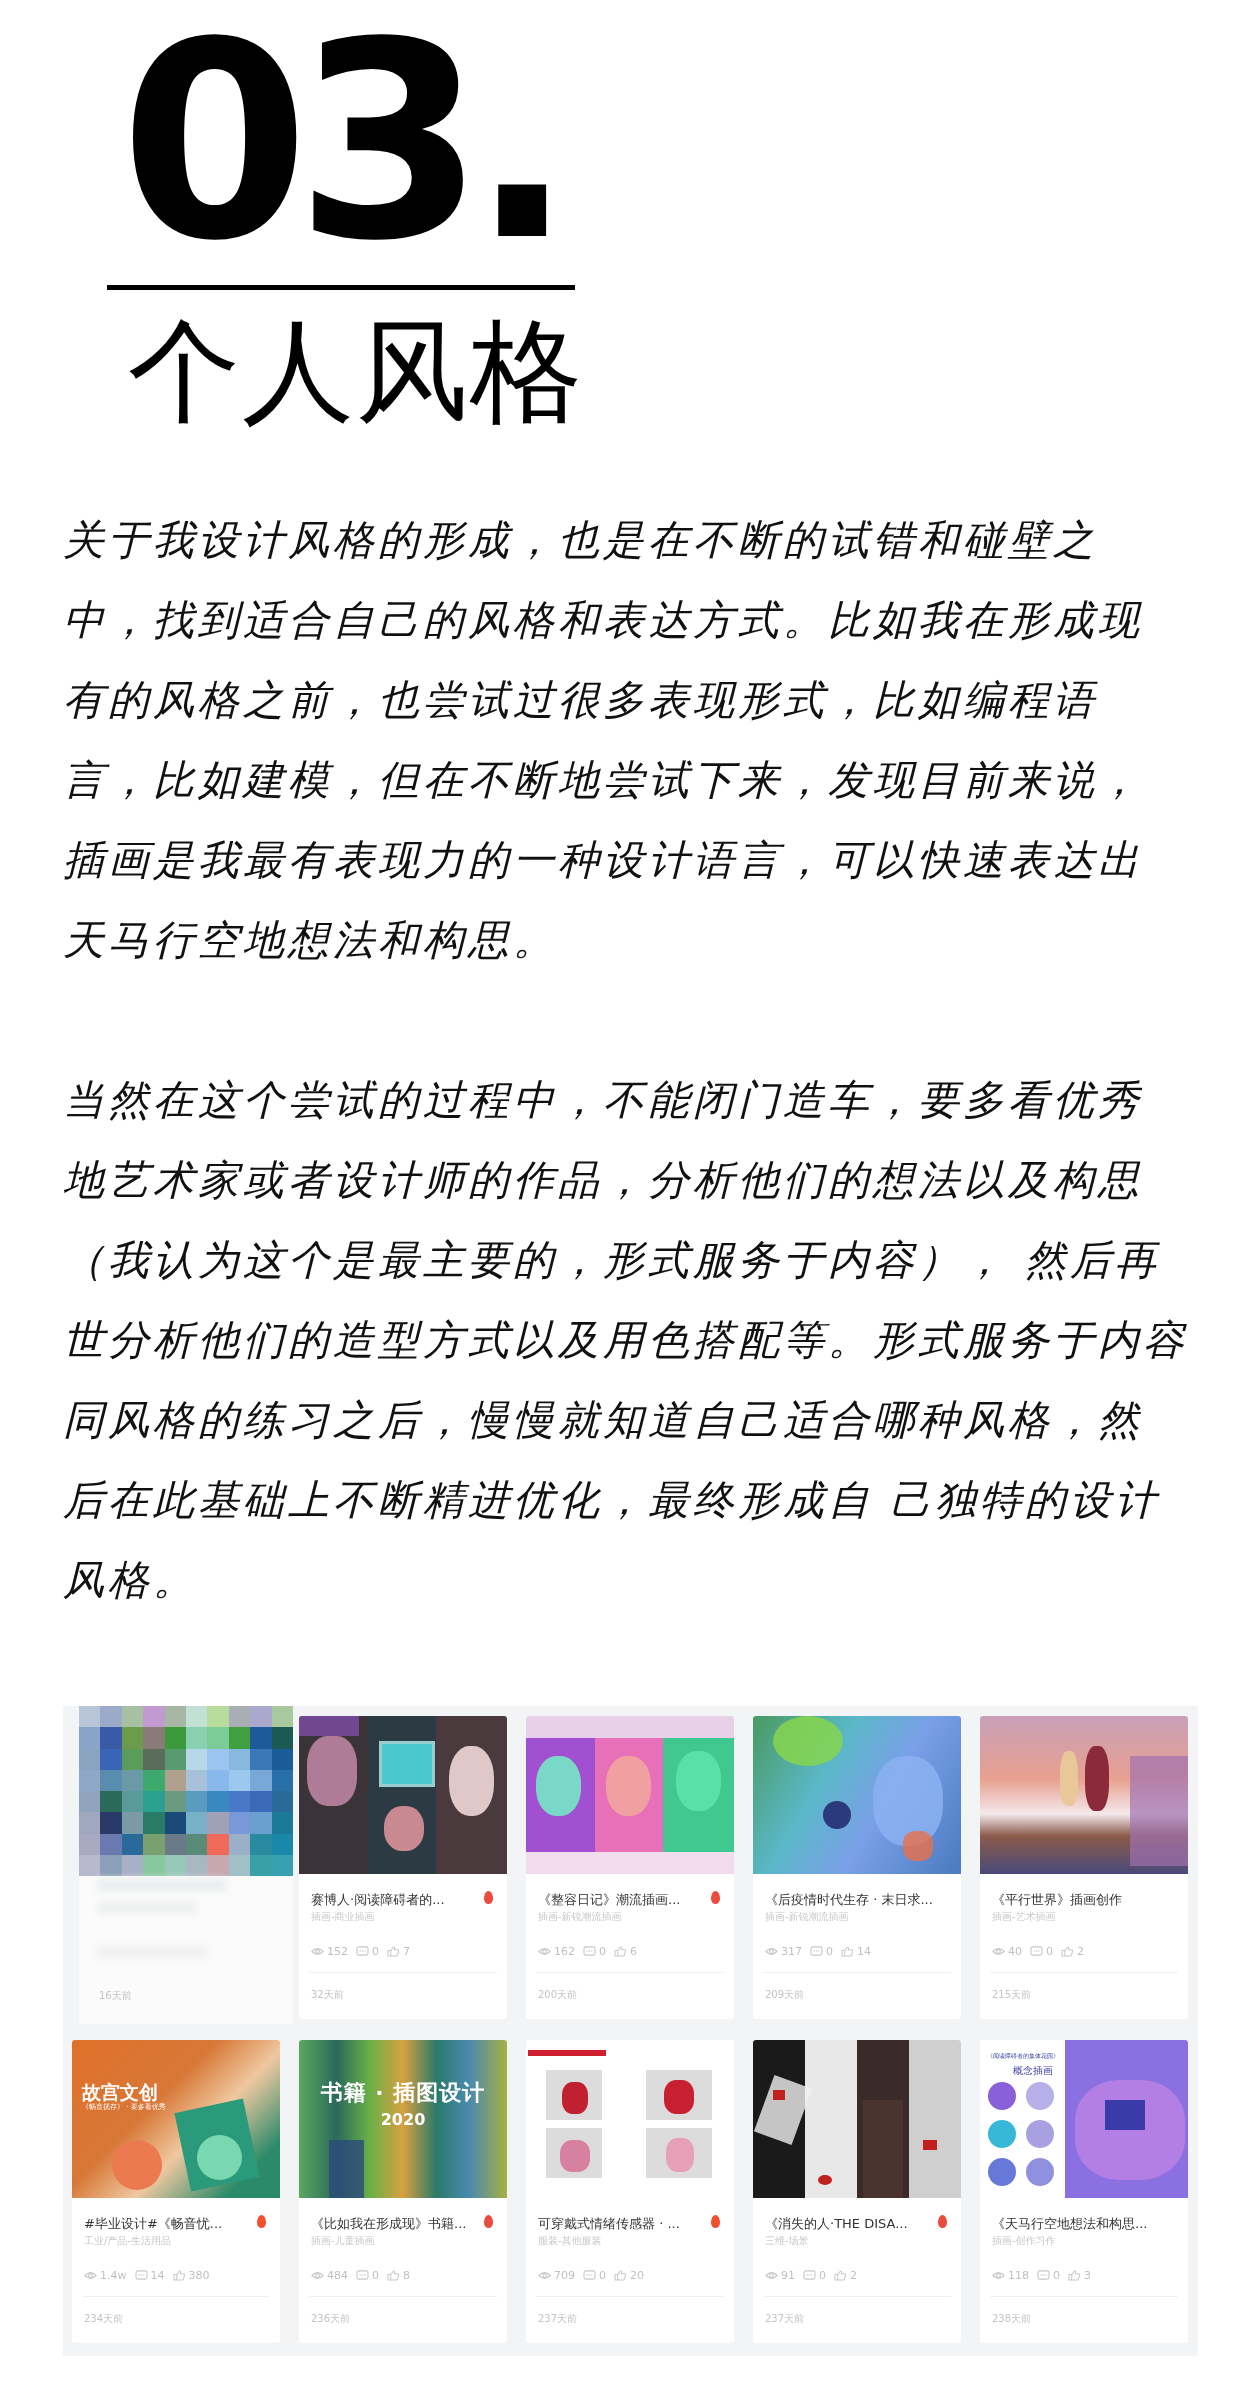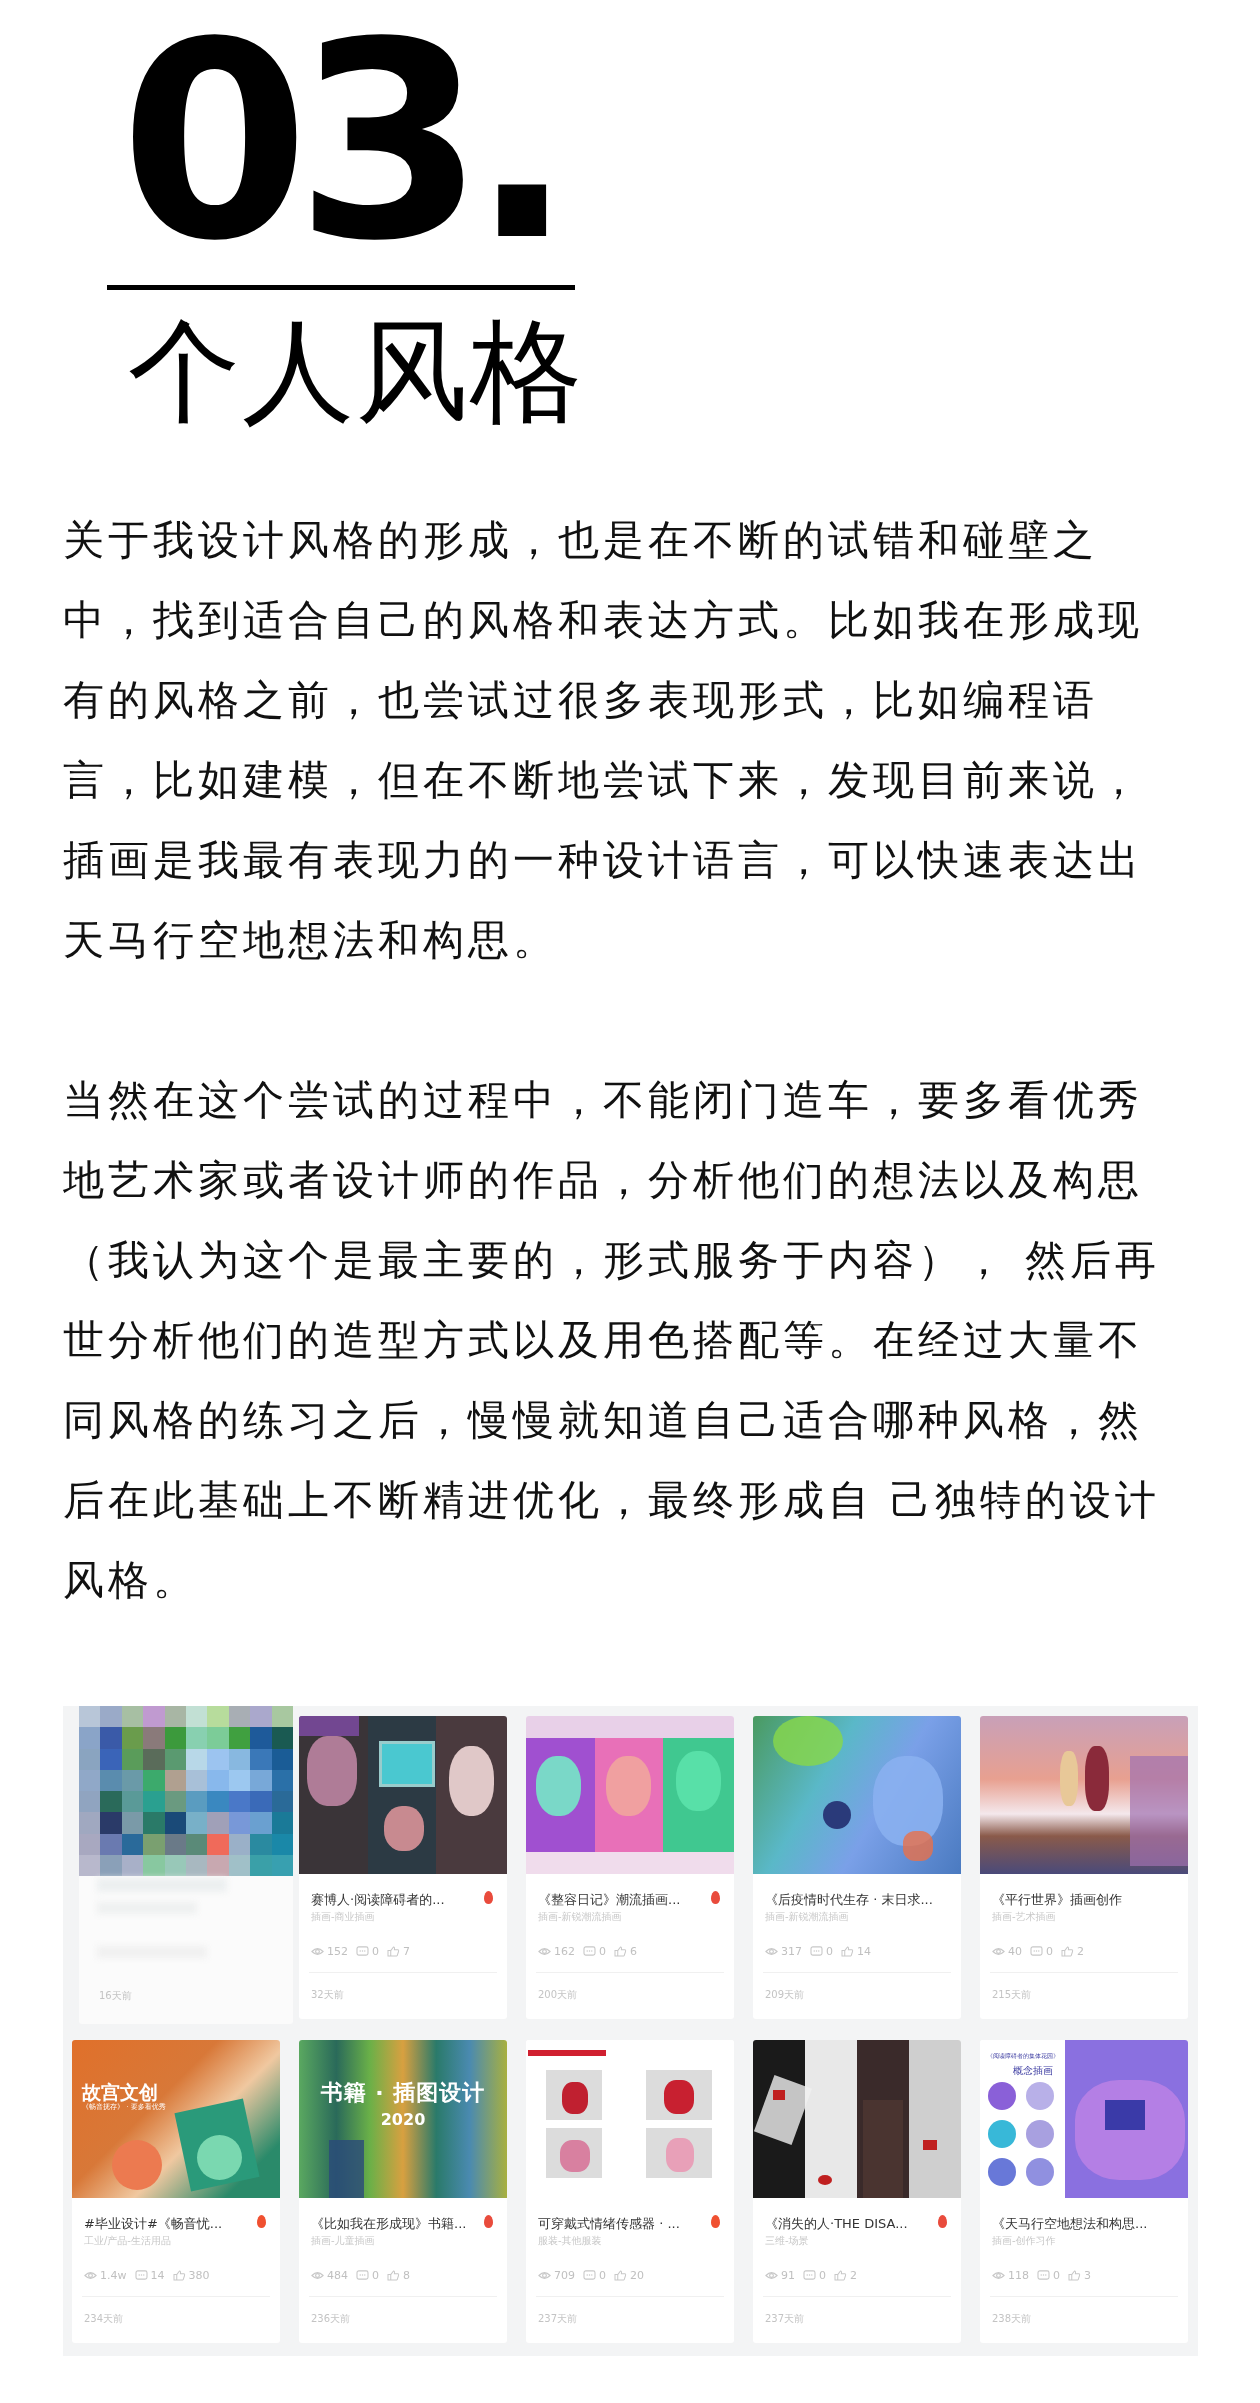--- a/index.html
+++ b/index.html
@@ -1,21 +1,21 @@
 <!DOCTYPE html>
 <html><head>
 <meta charset="utf-8">
 <style>
   html, body { margin:0; padding:0; background:#ffffff; }
   body { width:1260px; height:2403px; position:relative; overflow:hidden; font-family:"DejaVu Sans", "Liberation Sans", sans-serif; color:#111; }
   .num { position:absolute; left:120px; top:6px; font-family:"DejaVu Sans", "Liberation Sans", sans-serif; font-weight:bold; font-size:272px; line-height:1; letter-spacing:-14px; color:#000; }
   .rule { position:absolute; left:107px; top:285px; width:468px; height:5px; background:#000; }
   .subtitle { position:absolute; left:128px; top:315px; font-size:112px; font-weight:200; letter-spacing:2px; line-height:1; color:#000; font-family:"DejaVu Sans", sans-serif; }
   .para { position:absolute; left:63px; width:1140px; font-size:41px; line-height:80px; letter-spacing:4px; color:#111; }
-  .para .ln { display:block; white-space:nowrap; }
+  .para .ln { display:block; white-space:nowrap;font-style:italic; }
   .p1 { top:500px; }
   .p2 { top:1060px; }
 
   .grid { position:absolute; left:63px; top:1706px; width:1135px; height:650px; background:#f3f4f5; }
   .card { position:absolute; width:208px; height:303px; background:#fff; border-radius:3px; }
   .card .img { position:absolute; left:0; top:0; width:208px; height:158px; border-radius:3px 3px 0 0; overflow:hidden; }
   .card .title { position:absolute; left:12px; top:175px; width:165px; font-size:13px; color:#333; white-space:nowrap; overflow:hidden; text-overflow:ellipsis; }
   .card .flame { position:absolute; right:14px; top:175px; width:9px; height:13px; background:#e94b3c; border-radius:50% 50% 50% 50% / 60% 60% 40% 40%; }
   .card .cat { position:absolute; left:12px; top:194px; font-size:10px; color:#c8c8c8; white-space:nowrap; }
   .card .stats { position:absolute; left:12px; top:229px; font-size:11px; color:#c0c0c0; display:flex; gap:8px; align-items:center; white-space:nowrap; }
@@ -39,21 +39,21 @@
   <span class="ln">有的风格之前，也尝试过很多表现形式，比如编程语</span>
   <span class="ln">言，比如建模，但在不断地尝试下来，发现目前来说，</span>
   <span class="ln">插画是我最有表现力的一种设计语言，可以快速表达出</span>
   <span class="ln">天马行空地想法和构思。</span>
 </div>
 
 <div class="para p2">
   <span class="ln">当然在这个尝试的过程中，不能闭门造车，要多看优秀</span>
   <span class="ln">地艺术家或者设计师的作品，分析他们的想法以及构思</span>
   <span class="ln">（我认为这个是最主要的，形式服务于内容），  然后再</span>
-  <span class="ln">世分析他们的造型方式以及用色搭配等。在经过大量不</span>
+  <span class="ln">世分析他们的造型方式以及用色搭配等。形式服务于内容</span>
   <span class="ln">同风格的练习之后，慢慢就知道自己适合哪种风格，然</span>
   <span class="ln">后在此基础上不断精进优化，最终形成自  己独特的设计</span>
   <span class="ln">风格。</span>
 </div>
 
 <svg width="0" height="0" style="position:absolute">
   <defs>
     <symbol id="eye" viewBox="0 0 14 10">
         <path d="M1 5 Q7 -1 13 5 Q7 11 1 5Z" fill="none" stroke="#c8c8c8" stroke-width="1.2"></path>
         <circle cx="7" cy="5" r="2" fill="none" stroke="#c8c8c8" stroke-width="1.2"></circle>

